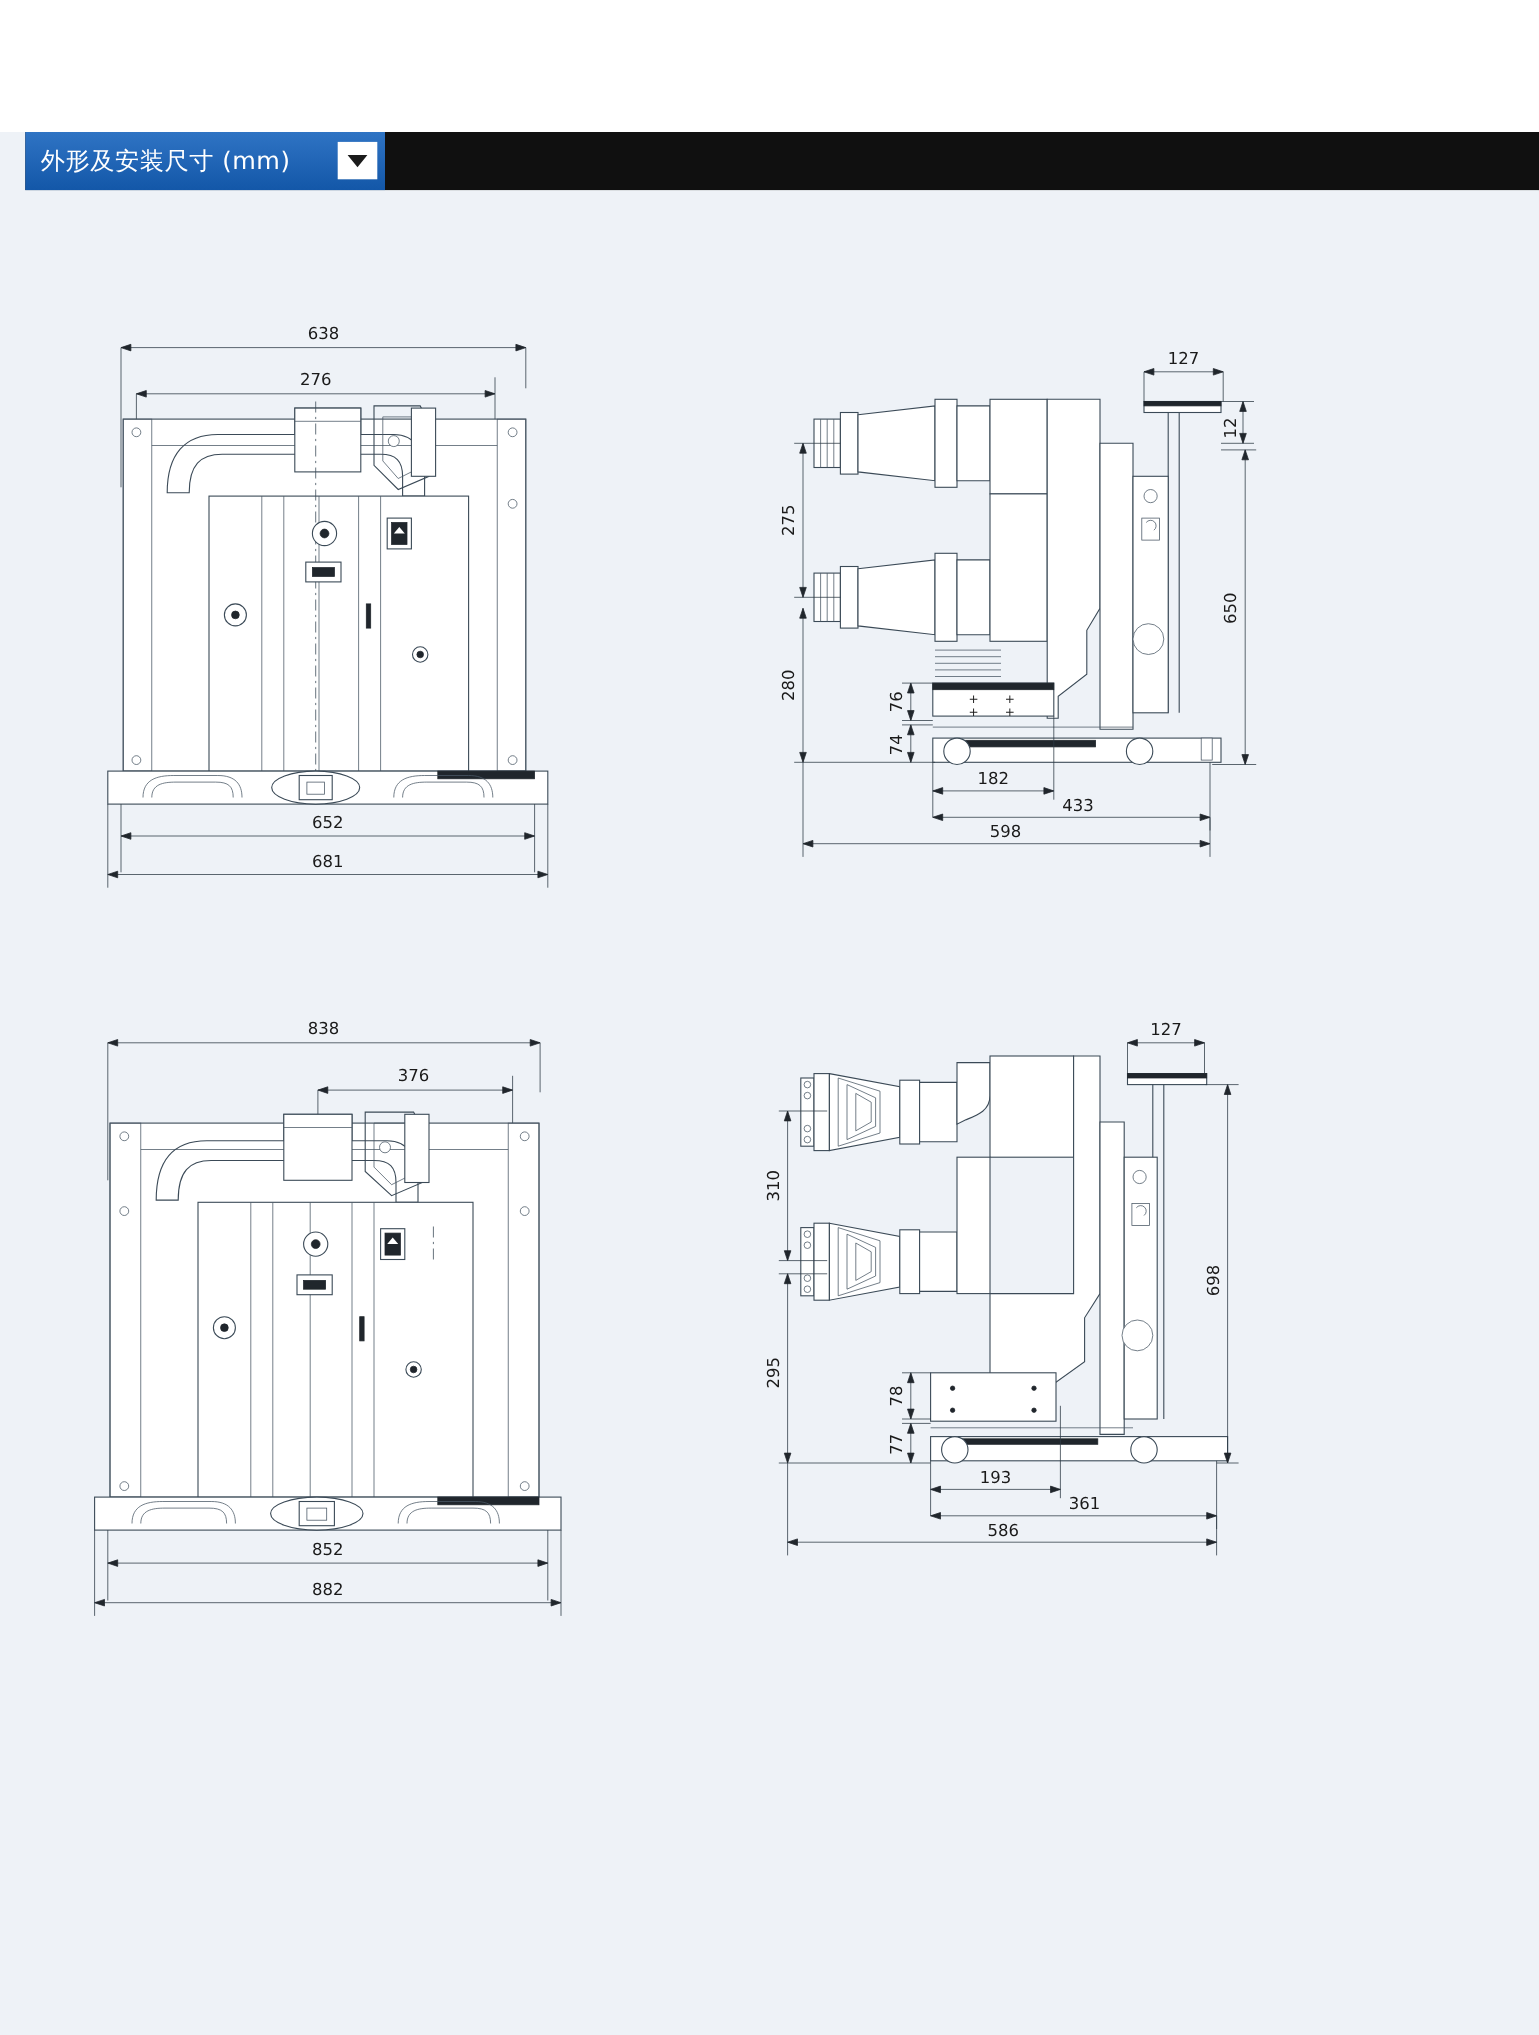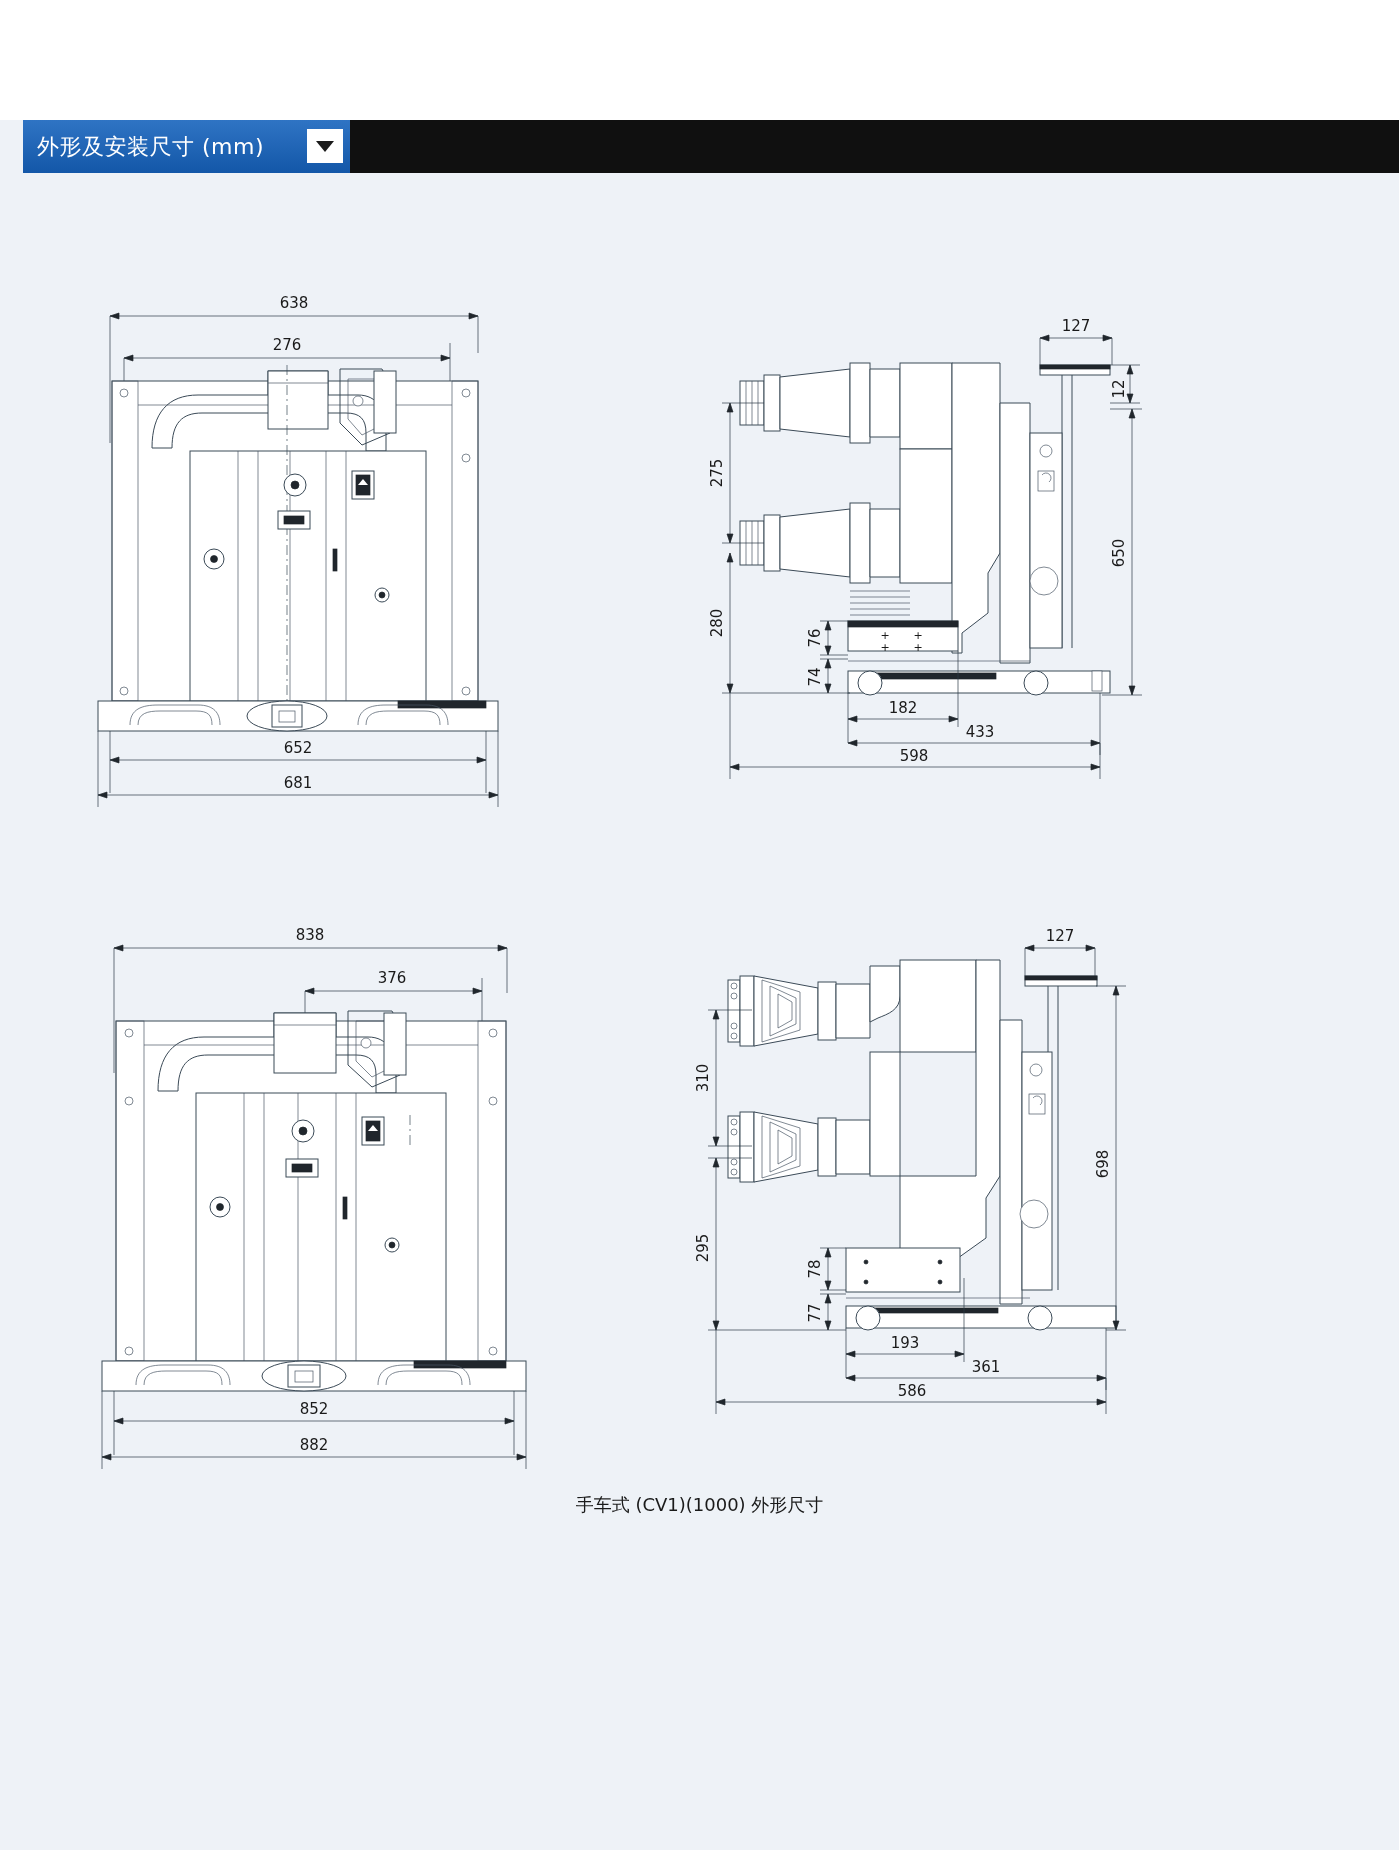--- a/index.html
+++ b/index.html
@@ -374,21 +374,21 @@
         <path class="fill-dark" d="M30,464 l9,-3 v6 z"></path>
         <path class="fill-dark" d="M400,464 l-9,-3 v6 z"></path>
         <line class="ln-dim" x1="30" y1="390" x2="30" y2="476"></line>
         <line class="ln-dim" x1="400" y1="440" x2="400" y2="476"></line>
         <text class="dimtext" x="214" y="458">598</text>
       </g>
     </svg>
   </div>
 
 
-  <div class="drawing" style="left:92px; top:730px; width:540px; height:580px;">
+  <div class="drawing" style="left:76px; top:730px; width:540px; height:580px;">
     <svg width="540" height="580" viewBox="0 0 540 580">
 
       <g>
         <line class="ln-dim" x1="22" y1="45" x2="415" y2="45"></line>
         <path class="fill-dark" d="M22,45 l9,-3 v6 z"></path>
         <path class="fill-dark" d="M415,45 l-9,-3 v6 z"></path>
         <line class="ln-dim" x1="22" y1="45" x2="22" y2="170"></line>
         <line class="ln-dim" x1="415" y1="45" x2="415" y2="90"></line>
         <text class="dimtext" x="218" y="37">838</text>
       </g>
@@ -632,15 +632,14 @@
         <line class="ln-dim" x1="16" y1="484" x2="406" y2="484"></line>
         <path class="fill-dark" d="M16,484 l9,-3 v6 z"></path>
         <path class="fill-dark" d="M406,484 l-9,-3 v6 z"></path>
         <line class="ln-dim" x1="16" y1="412" x2="16" y2="496"></line>
         <line class="ln-dim" x1="406" y1="460" x2="406" y2="496"></line>
         <text class="dimtext" x="212" y="478">586</text>
       </g>
     </svg>
   </div>
 
-  <div class="fig-caption" style="top:1320px;">手车式 (CV1)(1000) 外形尺寸</div>
 
 </div>
 
 </body></html>

